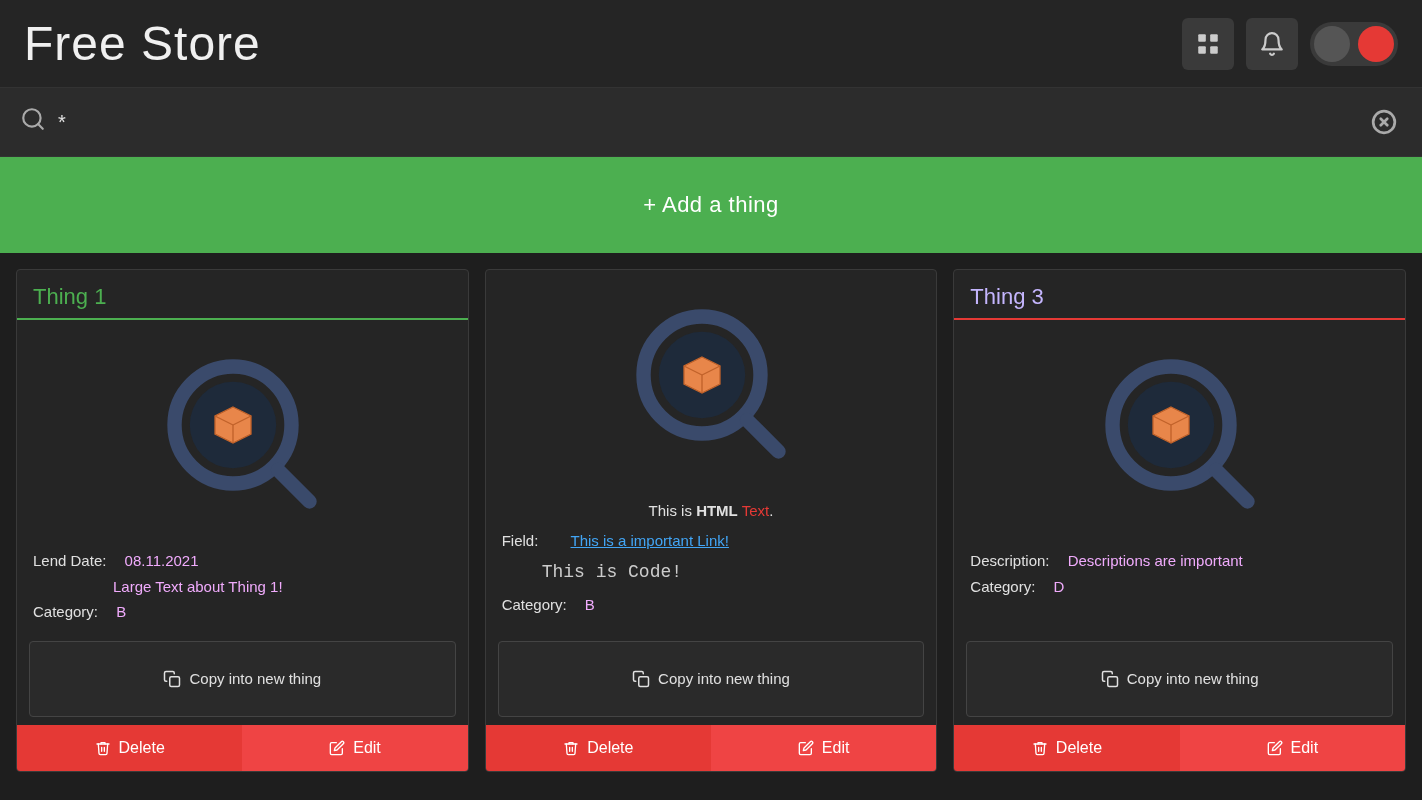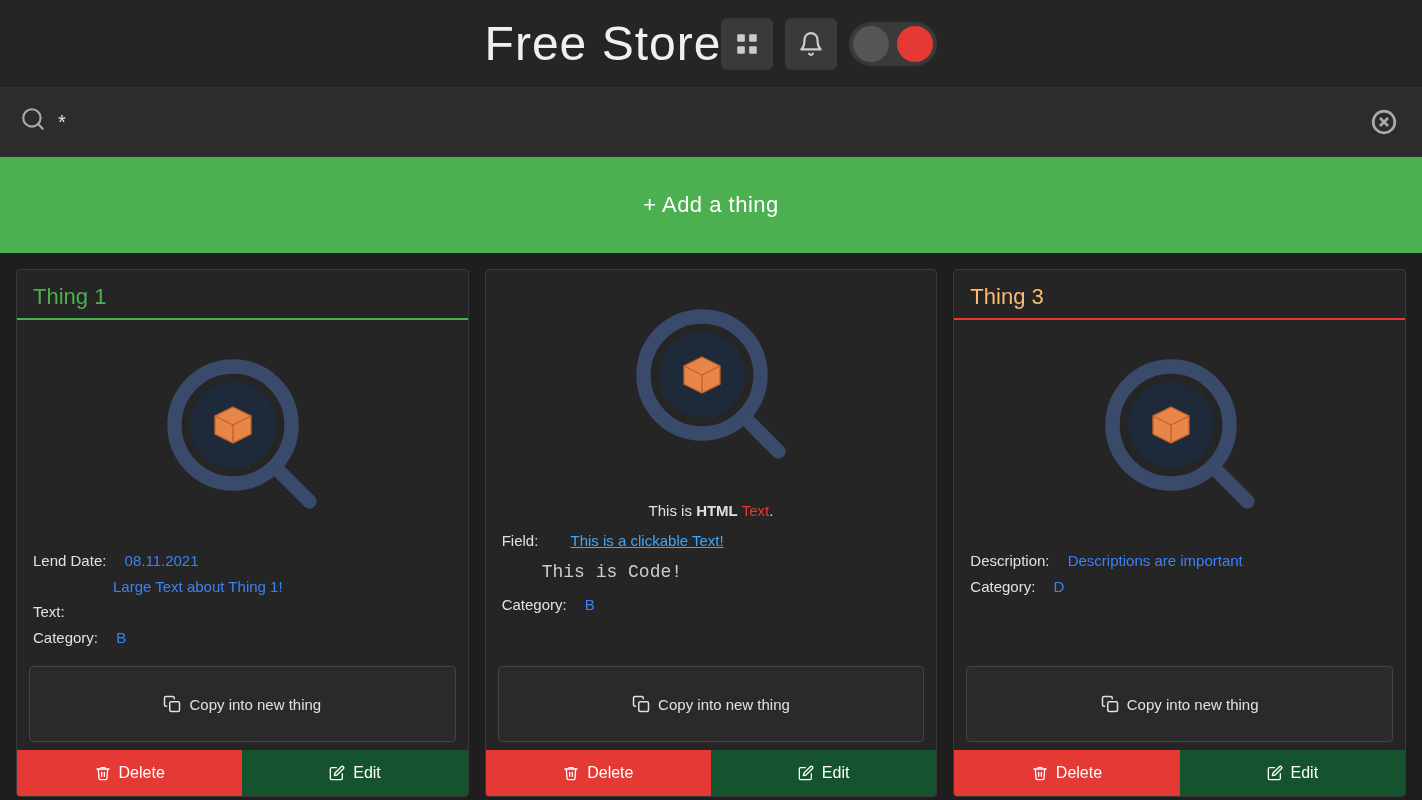--- a/index.html
+++ b/index.html
@@ -10,21 +10,21 @@
       width: 1422px;
       min-height: 800px;
       overflow-x: hidden;
     }
 
     
     .header {
       background: #252525;
       display: flex;
       align-items: center;
-      justify-content: center;
+      justify-content: space-between;
       padding: 0 24px;
       height: 88px;
       border-bottom: 1px solid #333;
     }
     .app-title {
       font-size: 48px;
       font-weight: 300;
       color: #f0f0f0;
       letter-spacing: 1px;
     }
@@ -147,21 +147,21 @@
     }
 
     .card-header {
       padding: 14px 16px 8px 16px;
       font-size: 22px;
       font-weight: 500;
       border-bottom: 2px solid;
     }
     .card-header.green { color: #4caf50; border-color: #4caf50; }
     .card-header.blue { color: #e0e0e0; border-color: #1565c0; }
-    .card-header.red { color: #fdba74; border-color: #e53935; }
+    .card-header.red { color: #c4b5fd; border-color: #e53935; }
 
     
     .card-icon-area {
       display: flex;
       align-items: center;
       justify-content: center;
       padding: 24px 0 16px 0;
       flex: 0 0 auto;
     }
 
@@ -177,21 +177,21 @@
       font-size: 15px;
       flex: 1;
       line-height: 1.7;
     }
 
     .card-content .field-row {
       display: flex;
       gap: 14px;
     }
     .field-label { color: #e0e0e0; white-space: nowrap; }
-    .field-value { color: #3b82f6; }
+    .field-value { color: #f0abfc; }
 
     .html-bold { font-weight: bold; margin-top: 24px; }
     .html-red { color: #e53935; }
     .html-link { color: #42a5f5; text-decoration: underline; cursor: pointer; }
     .html-code { font-family: 'Courier New', monospace; font-size: 18px; color: #ccc; }
 
     
     .card-copy-btn {
       background: #2a2a2a;
       border: 1px solid #444;
@@ -220,21 +220,21 @@
       font-size: 16px;
       cursor: pointer;
       display: flex;
       align-items: center;
       justify-content: center;
       gap: 8px;
       transition: background 0.2s;
     }
 
     .edit-btn {
-      background: #14532d;
+      background: #ef4444;
       border: none;
       color: #fff;
       font-size: 16px;
       padding: 14px;
       cursor: pointer;
       display: flex;
       align-items: center;
       justify-content: center;
       gap: 8px;
       transition: background 0.2s;
@@ -312,23 +312,20 @@
     </div>
     <div class="card-content">
       <div class="field-row">
         <span class="field-label">Lend Date:</span>
         <span class="field-value">&nbsp;08.11.2021</span>
       </div>
       <div class="field-row">
         <span class="field-value" style="margin-left:80px;">Large Text about Thing 1!</span>
       </div>
       <div class="field-row">
-        <span class="field-label">Text:</span>
-      </div>
-      <div class="field-row">
         <span class="field-label">Category:</span>
         <span class="field-value">&nbsp;B</span>
       </div>
     </div>
     <button class="card-copy-btn">
       <svg width="18" height="18" viewBox="0 0 24 24" fill="none" stroke="#e0e0e0" stroke-width="2" stroke-linecap="round" stroke-linejoin="round">
         <rect x="9" y="9" width="13" height="13" rx="2" ry="2"></rect>
         <path d="M5 15H4a2 2 0 0 1-2-2V4a2 2 0 0 1 2-2h9a2 2 0 0 1 2 2v1"></path>
       </svg>
       <span>Copy into new thing</span>
@@ -367,21 +364,21 @@
         </g>
       </svg>
     </div>
     <div class="card-content">
       <div class="field-row" style="justify-content:center; margin-bottom:4px;">
         <span>This is <span class="html-bold">HTML</span> <span class="html-red">Text</span>.</span>
       </div>
       <div class="field-row" style="margin-bottom:4px;">
         <span class="field-label">Field:</span>
         <span>&nbsp;</span>
-        <a class="html-link">This is a clickable Text!</a>
+        <a class="html-link">This is a important Link!</a>
       </div>
       <div class="field-row" style="margin-bottom:4px; margin-left: 40px;">
         <span class="html-code">This is Code!</span>
       </div>
       <div class="field-row">
         <span class="field-label">Category:</span>
         <span class="field-value">&nbsp;B</span>
       </div>
     </div>
     <button class="card-copy-btn">

